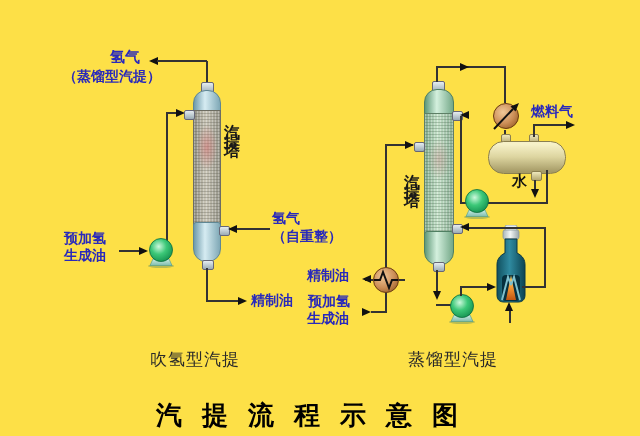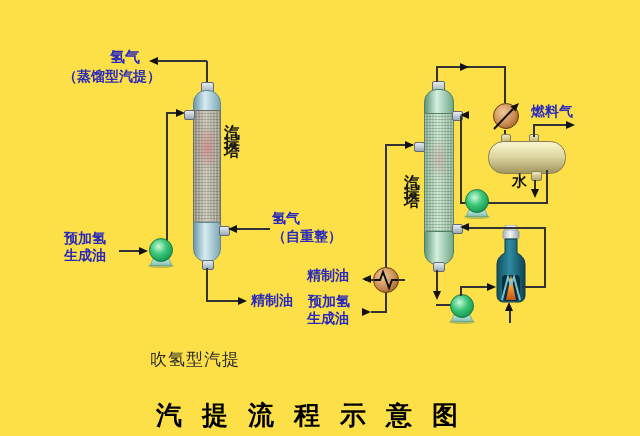--- a/index.html
+++ b/index.html
@@ -237,17 +237,18 @@
   </svg>
   
   <div class="pipe ph" style="left:522px;top:286px;width:24px;"></div>
   <div class="pipe pv" style="left:544px;top:227px;height:60px;"></div>
   <div class="pipe ph" style="left:467px;top:227px;width:79px;"></div>
   <div class="arr l" style="left:460px;top:223px;"></div>
   
   <div class="pipe pv" style="left:509px;top:307px;height:16px;"></div>
   <div class="arr u" style="left:505px;top:302px;"></div>
 
+  <div class="cap" style="left:408px;top:348px;">蒸馏型汽提</div>
 
   
   <div class="title" style="left:156px;top:398px;">汽提流程示意图</div>
 
 </div>
 
 </body></html>

